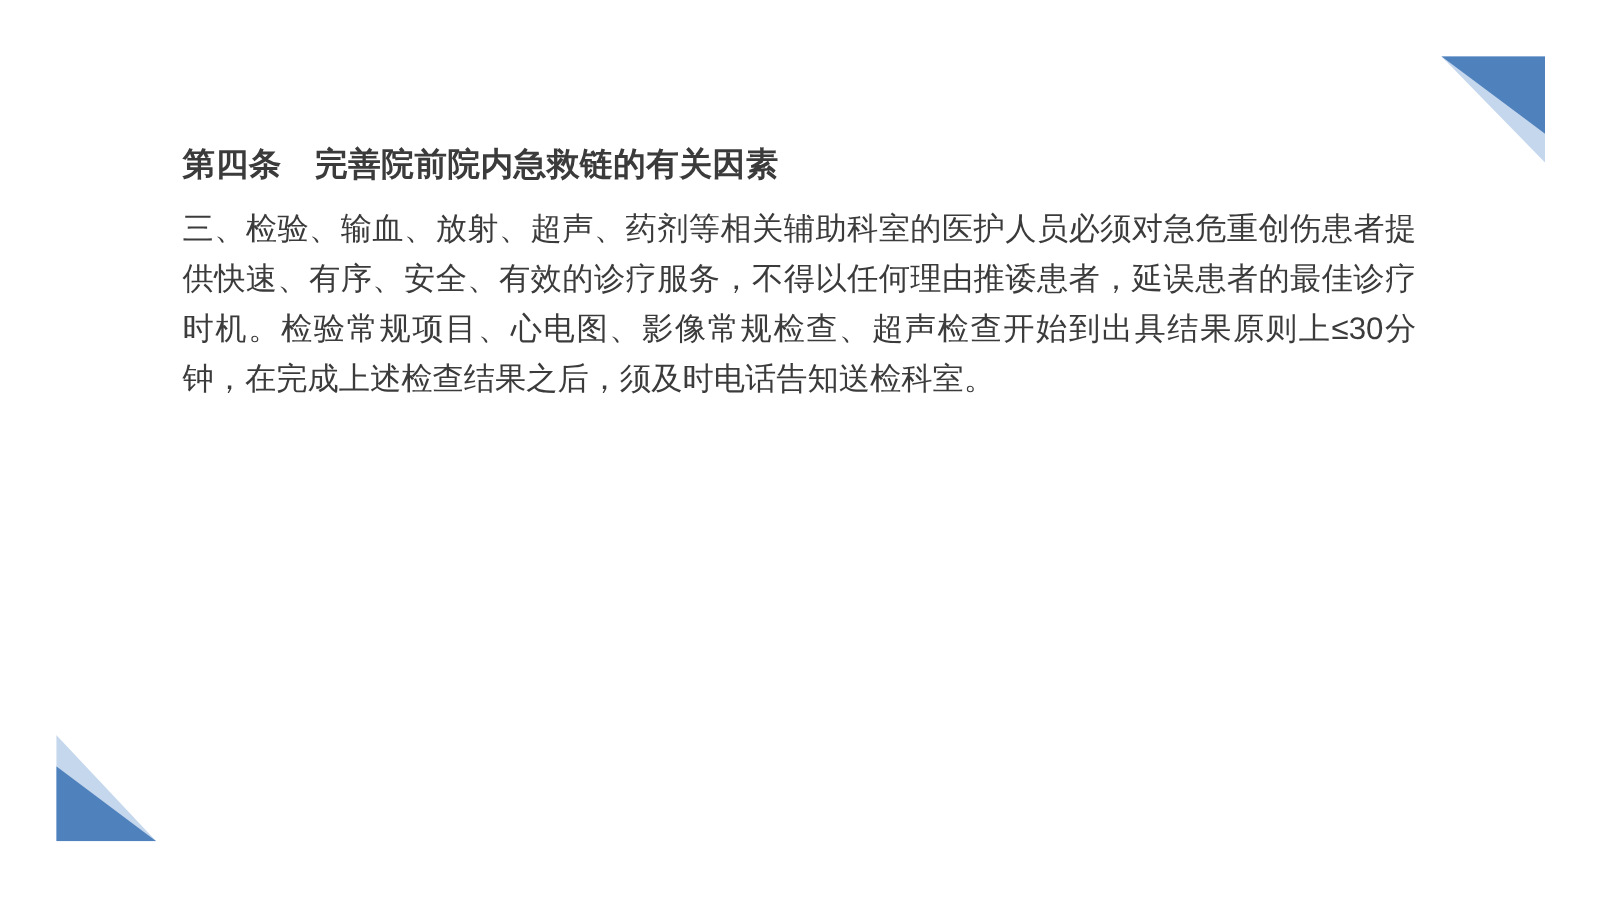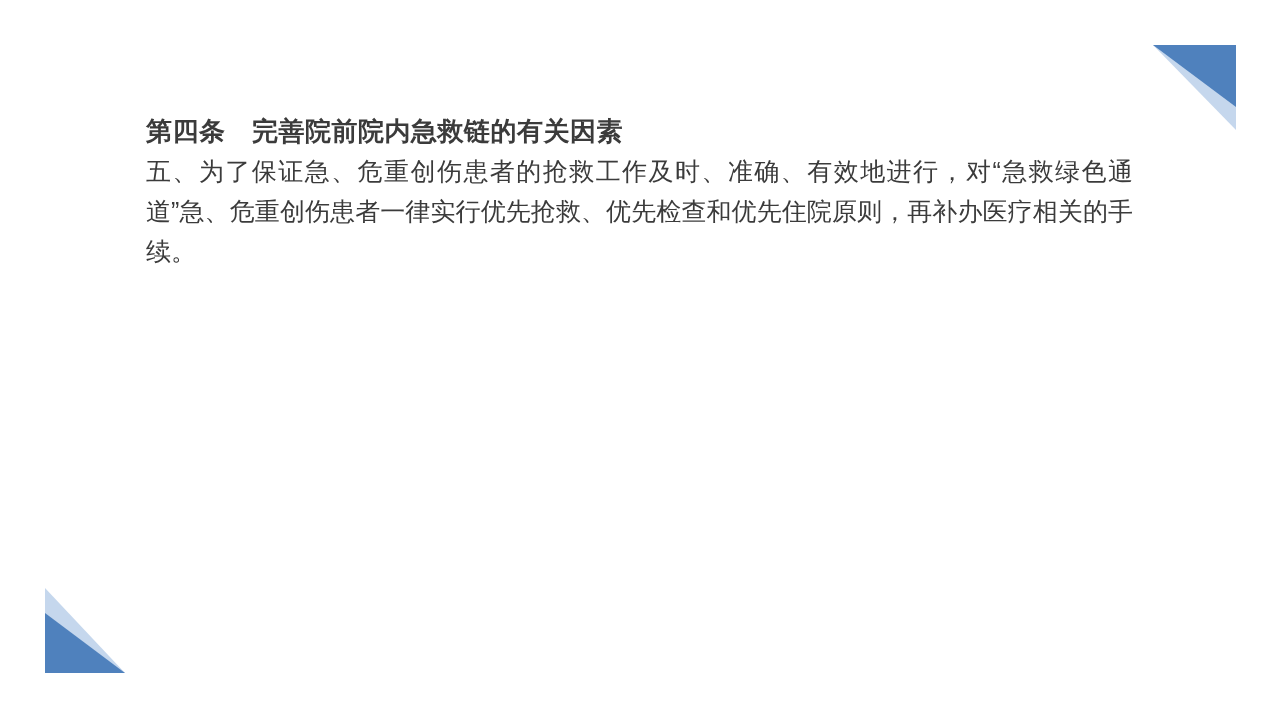--- a/index.html
+++ b/index.html
@@ -37,21 +37,21 @@
     left: 146px;
     top: 111px;
     width: 987px;
   }
   .slide-title {
     font-size: 26px;
     font-weight: bold;
     line-height: 40px;
     color: #3b3b3b;
     letter-spacing: 0.5px;
-    margin-bottom: 0;
+    margin-bottom: 12px;
     white-space: pre;
   }
   .body-paragraph {
     font-size: 25px;
     line-height: 40px;
     color: #3b3b3b;
     text-align: justify;
     margin-bottom: 10px;
   }
 </style>
@@ -65,16 +65,16 @@
     <polygon points="0,0 83,0 83,62" fill="#4f81bd"></polygon>
   </svg>
 
   <svg class="corner-decoration bottom-left" viewBox="0 0 80 85" width="80" height="85">
     <polygon points="0,0 80,85 0,85" fill="#c5d7ed"></polygon>
     <polygon points="0,25 80,85 0,85" fill="#4f81bd"></polygon>
   </svg>
 
   <div class="content">
     <div class="slide-title">第四条　完善院前院内急救链的有关因素</div>
-    <div class="body-paragraph">五、为了保证急、危重创伤患者的抢救工作及时、准确、有效地进行，对“急救绿色通道”急、危重创伤患者一律实行优先抢救、优先检查和优先住院原则，再补办医疗相关的手续。</div>
+    <div class="body-paragraph">三、检验、输血、放射、超声、药剂等相关辅助科室的医护人员必须对急危重创伤患者提供快速、有序、安全、有效的诊疗服务，不得以任何理由推诿患者，延误患者的最佳诊疗时机。检验常规项目、心电图、影像常规检查、超声检查开始到出具结果原则上≤30分钟，在完成上述检查结果之后，须及时电话告知送检科室。</div>
   </div>
 
 </div>
 
 </body></html>

